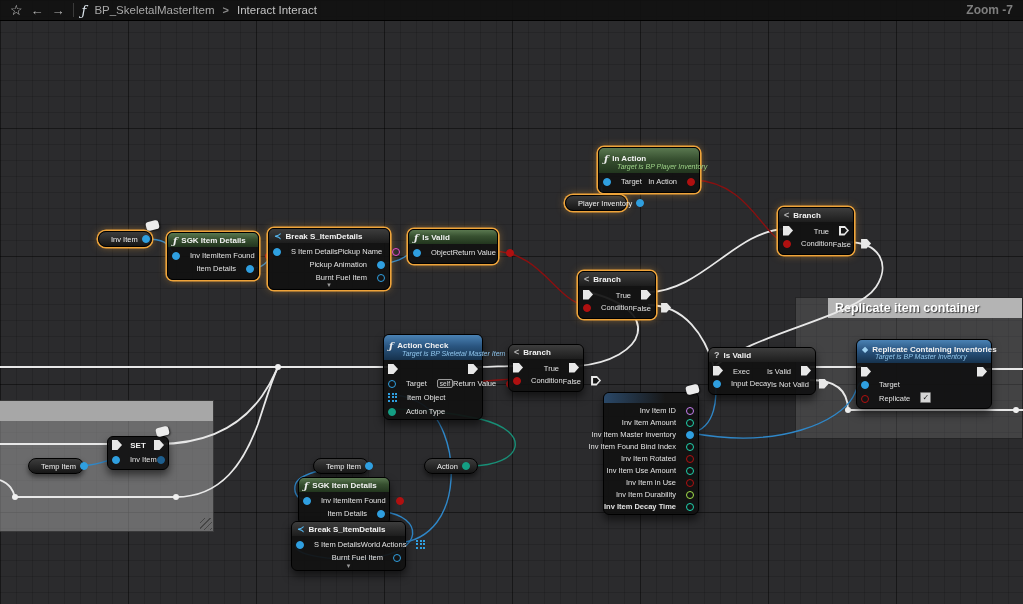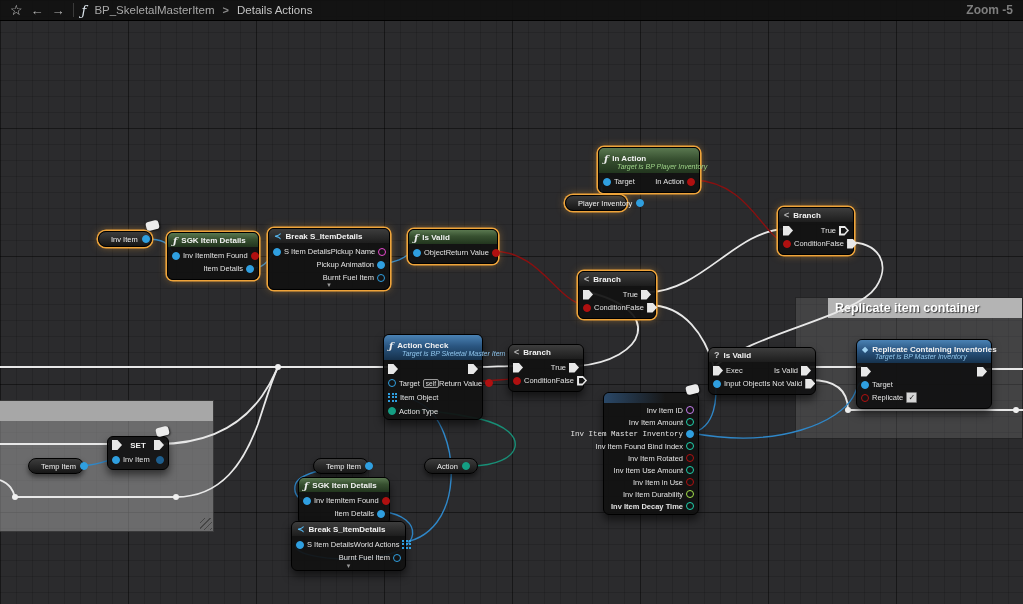--- a/index.html
+++ b/index.html
@@ -51,21 +51,21 @@
   .h-dark{background:linear-gradient(180deg,#3d3d3d,#1d1d1d);}
   .h-strip{height:10px;border-radius:5px 5px 0 0;background:linear-gradient(90deg,#2a4868,#181818 65%);}
   .fx{font-style:italic;font-family:"DejaVu Serif",serif;font-size:10px;color:#eee;font-weight:bold;}
   .bicon{color:#b9b9b9;font-size:9px;font-weight:bold;}
   .kicon{color:#54b7f0;font-size:9px;font-weight:bold;}
   .qicon{color:#c9c9c9;font-size:9px;font-weight:bold;}
   .dicon{color:#9fd2f2;font-size:8px;}
   .rows{padding:2px 0 4px;}
   .row{display:flex;justify-content:space-between;align-items:center;height:13px;
     padding:0 4px;font-size:7.5px;color:#e2e2e2;white-space:nowrap;}
-  .pl,.pr{display:flex;align-items:center;gap:3px;}
+  .pl,.pr{display:flex;align-items:flex-end;gap:10px;}
   .rowr{justify-content:flex-end;}
   
   .cp{width:8px;height:8px;border-radius:50%;box-sizing:border-box;border:1.8px solid var(--pc);flex:none;}
   .cp.fill{background:var(--pc);}
   .c-blue{--pc:#2f9fe0;} .c-dblue{--pc:#1d5e8e;} .c-red{--pc:#b01010;}
   .c-teal{--pc:#1fd3ae;} .c-enum{--pc:#149e83;} .c-purple{--pc:#c77ef0;}
   .c-lime{--pc:#a3e04a;} .c-pink{--pc:#e84ad0;}
   .ep{position:relative;width:10px;height:10px;flex:none;
     clip-path:polygon(0 0,55% 0,100% 50%,55% 100%,0 100%);background:#e8e8e8;}
   .ep.hollow::after{content:"";position:absolute;inset:2px;background:#151515;
@@ -96,22 +96,22 @@
 <div id="stage">
 
   <div class="titlebar">
     <span class="tb-icon tb-star">☆</span>
     <span class="tb-icon" style="font-weight:bold">←</span>
     <span class="tb-icon" style="font-weight:bold">→</span>
     <span class="tb-sep"></span>
     <span class="tb-fx">ƒ</span>
     <span class="crumb">BP_SkeletalMasterItem</span>
     <span class="crumb-sep">&gt;</span>
-    <span class="crumb cur">Details Actions</span>
-    <span class="zoomlbl">Zoom -5</span>
+    <span class="crumb cur">Interact Interact</span>
+    <span class="zoomlbl">Zoom -7</span>
   </div>
 
   <div class="comment" style="left:-10px;top:400px;width:222px;height:130px;background:rgba(172,172,172,.5);">
     <div class="chdr" style="background:#a7a7a7;">
       <span></span>
     </div>
     <div class="grip"></div>
   </div>
 
   <div class="comment" style="left:795px;top:297px;width:226px;height:140px;background:rgba(128,128,128,.28);">
@@ -422,21 +422,21 @@
             <span>Exec</span>
           </span>
         <span class="pr">
             <span>Is Valid</span>
             <i class="ep"></i>
           </span>
       </div>
       <div class="row">
         <span class="pl">
             <i class="cp c-blue fill"></i>
-            <span>Input Object</span>
+            <span>Input Decay</span>
           </span>
         <span class="pr">
             <span>Is Not Valid</span>
             <i class="ep"></i>
           </span>
       </div>
     </div>
   </div>
 
   <div class="node" style="left:856px;top:339px;width:136px;">
@@ -480,21 +480,21 @@
             <span>Inv Item ID</span>
             <i class="cp c-purple"></i>
           </span>
         </div>
       <div class="row rowr" style="height:12px;">
           <span class="pr">
             <span>Inv Item Amount</span>
             <i class="cp c-teal"></i>
           </span>
         </div>
-      <div class="row rowr" style="height:12px;font-family:Liberation Mono, monospace;">
+      <div class="row rowr" style="height:12px;">
           <span class="pr">
             <span>Inv Item Master Inventory</span>
             <i class="cp c-blue fill"></i>
           </span>
         </div>
       <div class="row rowr" style="height:12px;">
           <span class="pr">
             <span>Inv Item Found Bind Index</span>
             <i class="cp c-teal"></i>
           </span>

